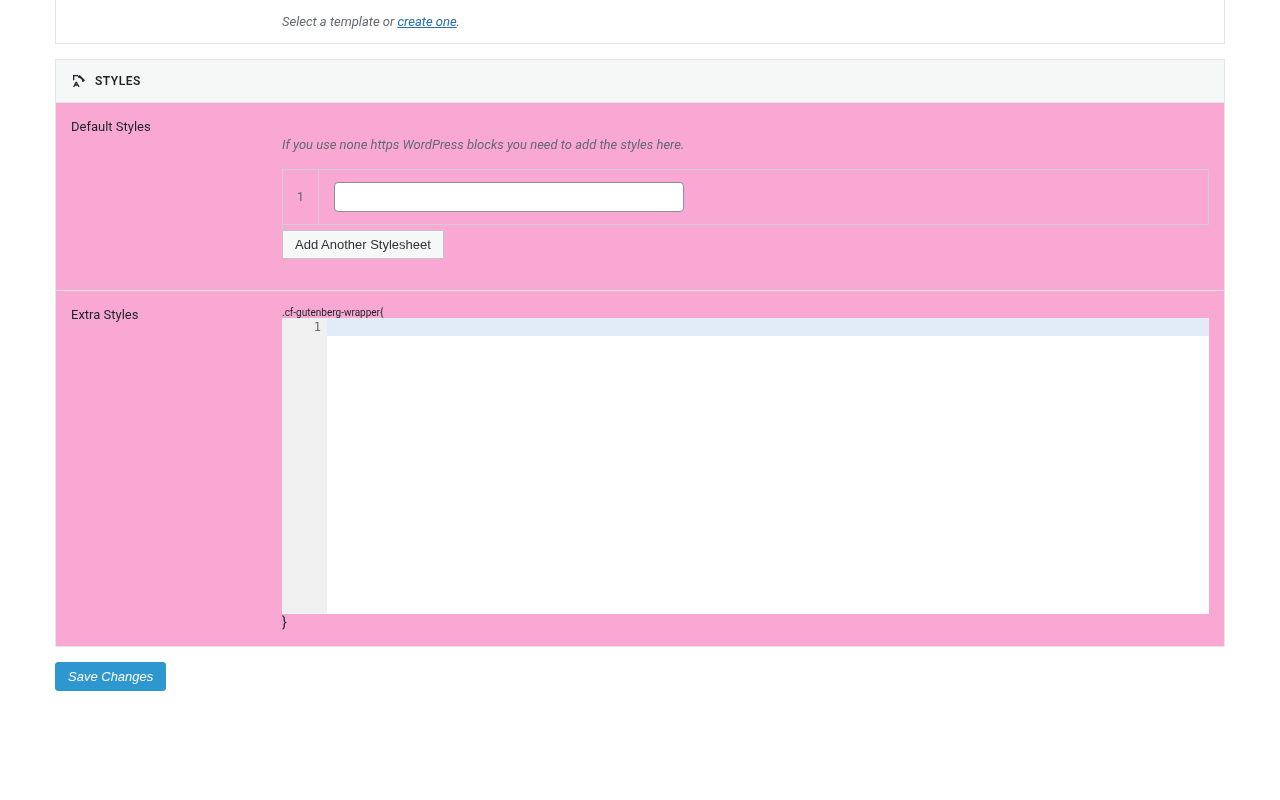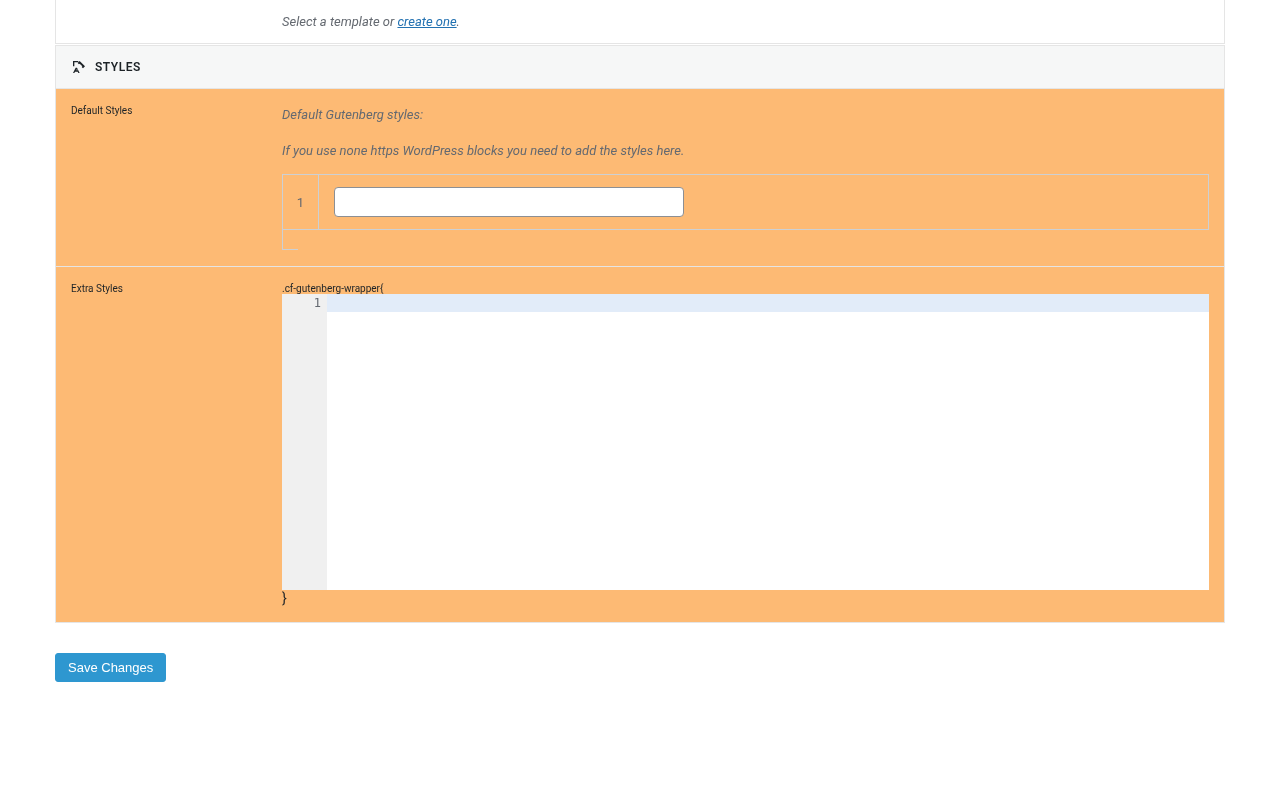--- a/index.html
+++ b/index.html
@@ -13,27 +13,26 @@
       color: #2c3338;
       background: #fff;
       padding: 0;
     }
     .container {
       width: 1280px;
       padding: 0 55px;
     }
     .panel {
       border: 1px solid #e5e5e5;
-      margin-bottom: 15px;
-      background: #fdba74;
+      background: #f9a8d4;
     }
     .panel-bottom-strip {
       border: 1px solid #e5e5e5;
       border-top: none;
-      margin-bottom: 1px;
+      margin-bottom: 15px;
       background: #fff;
       padding: 14px 0 14px 226px;
     }
     .template-helper {
       font-style: italic;
       color: #646970;
       font-size: 13px;
     }
     .template-helper a {
       color: #2271b1;
@@ -58,21 +57,21 @@
       border-bottom: 1px solid #e5e5e5;
       padding: 16px 0;
     }
     .panel-row:last-child {
       border-bottom: none;
     }
     .panel-row-label {
       width: 226px;
       padding-left: 15px;
       padding-top: 0;
-      font-size: 10px;
+      font-size: 13px;
       color: #1d2327;
     }
     .panel-row-content {
       flex: 1;
       padding-right: 15px;
     }
     .italic-desc {
       font-style: italic;
       color: #646970;
       font-size: 13px;
@@ -168,20 +167,21 @@
     .btn-primary {
       display: inline-block;
       background: #2e97d0;
       border: 1px solid #2e97d0;
       color: #fff;
       padding: 6px 12px;
       font-size: 13px;
       cursor: pointer;
       border-radius: 3px;
       margin-top: 15px;
+      font-style: italic;
     }
     .icon-styles {
       width: 16px;
       height: 16px;
       display: inline-block;
     }
   </style>
 </head>
 <body>
 
@@ -200,34 +200,36 @@
           <path d="M3 3h8v2H5v6H3V3zm10 0l8 8-3 3-2-2 1-1-4-4-1 1-2-2 3-3zm-6 10l-4 8h2l1-2h4l1 2h2l-4-8H7zm1 4l1-2 1 2H8z"></path>
         </svg>
       </span>
       <span class="panel-header-title">STYLES</span>
     </div>
 
     <div class="panel-row">
       <div class="panel-row-label">Default Styles</div>
       <div class="panel-row-content">
         <div class="italic-desc">
-          <p>Default Gutenberg styles:</p>
           <p class="sep">If you use none https WordPress blocks you need to add the styles here.</p>
         </div>
         <table class="styles-table">
           <tbody>
               <tr>
             <td class="num-cell">1</td>
             <td>
               <input type="text" class="styles-input" value="" style="">
             </td>
           </tr>
         </tbody>
           </table>
         <div class="table-left-border"></div>
+        <div class="btn-wrap">
+          <button class="btn-secondary">Add Another Stylesheet</button>
+        </div>
       </div>
     </div>
 
     <div class="panel-row">
       <div class="panel-row-label">Extra Styles</div>
       <div class="panel-row-content">
         <div class="codeblock-prefix">.cf-gutenberg-wrapper{</div>
         <div class="code-editor">
           <div class="code-gutter">
             <div>1</div>

